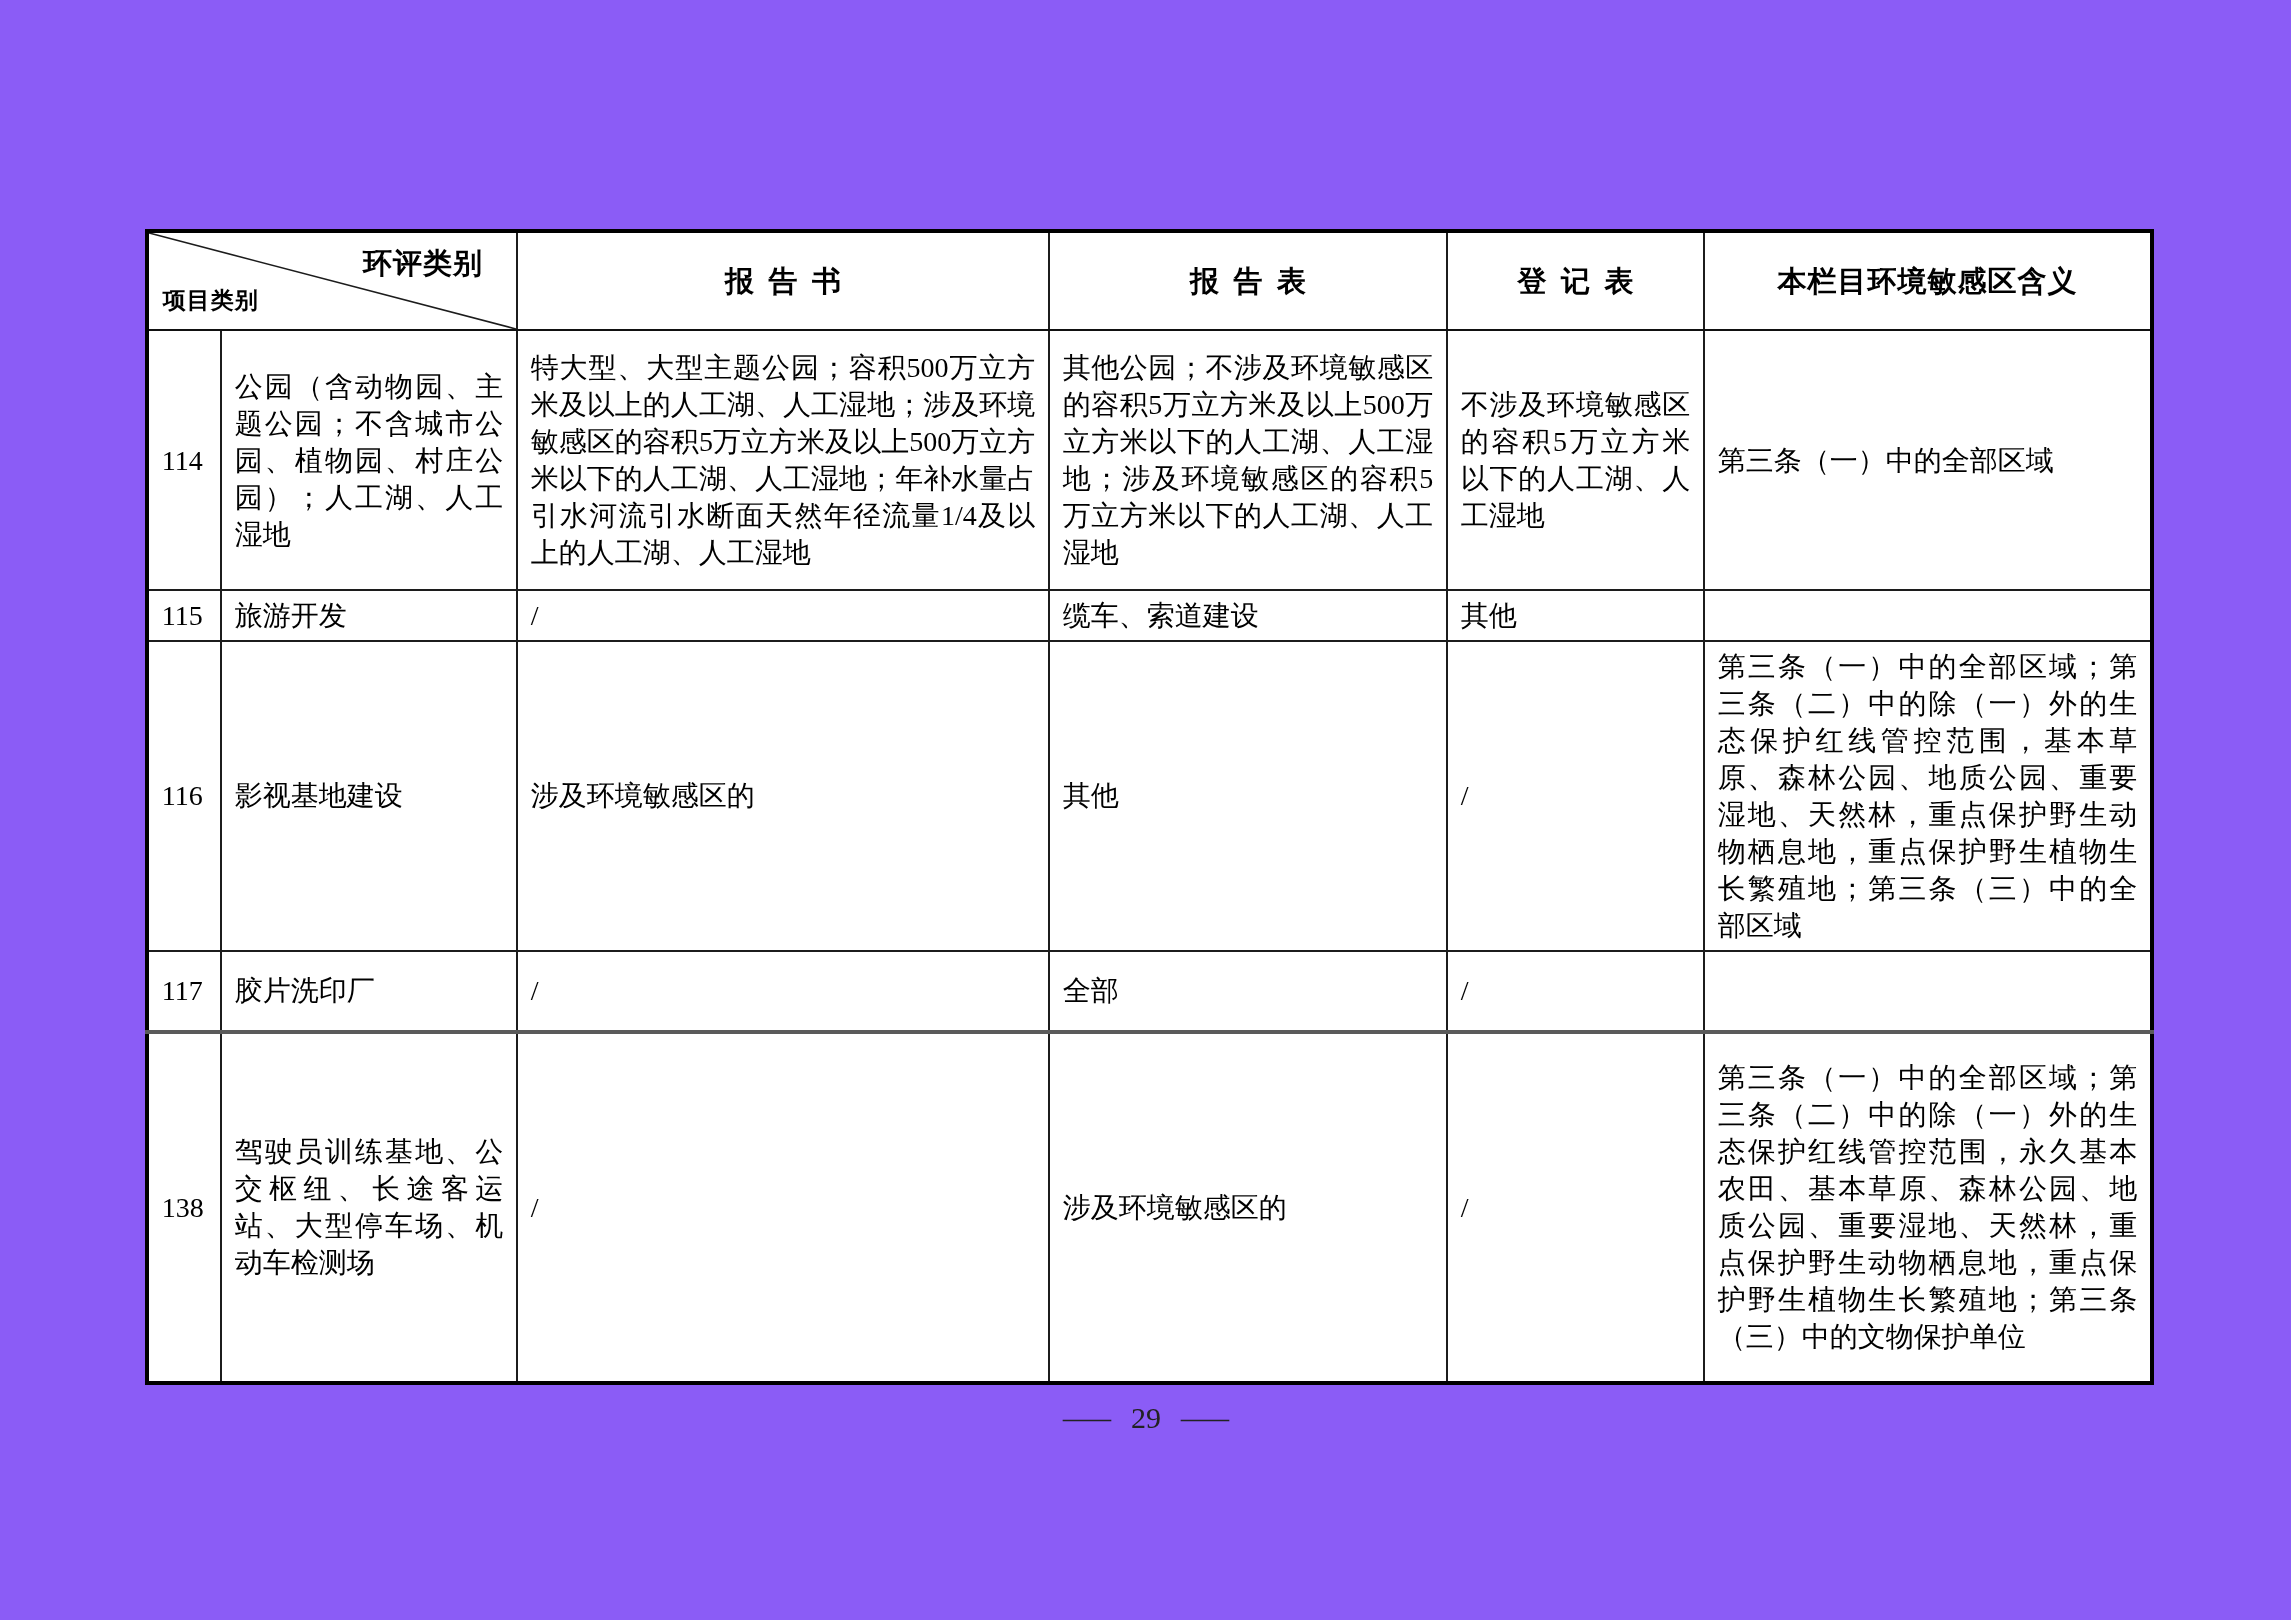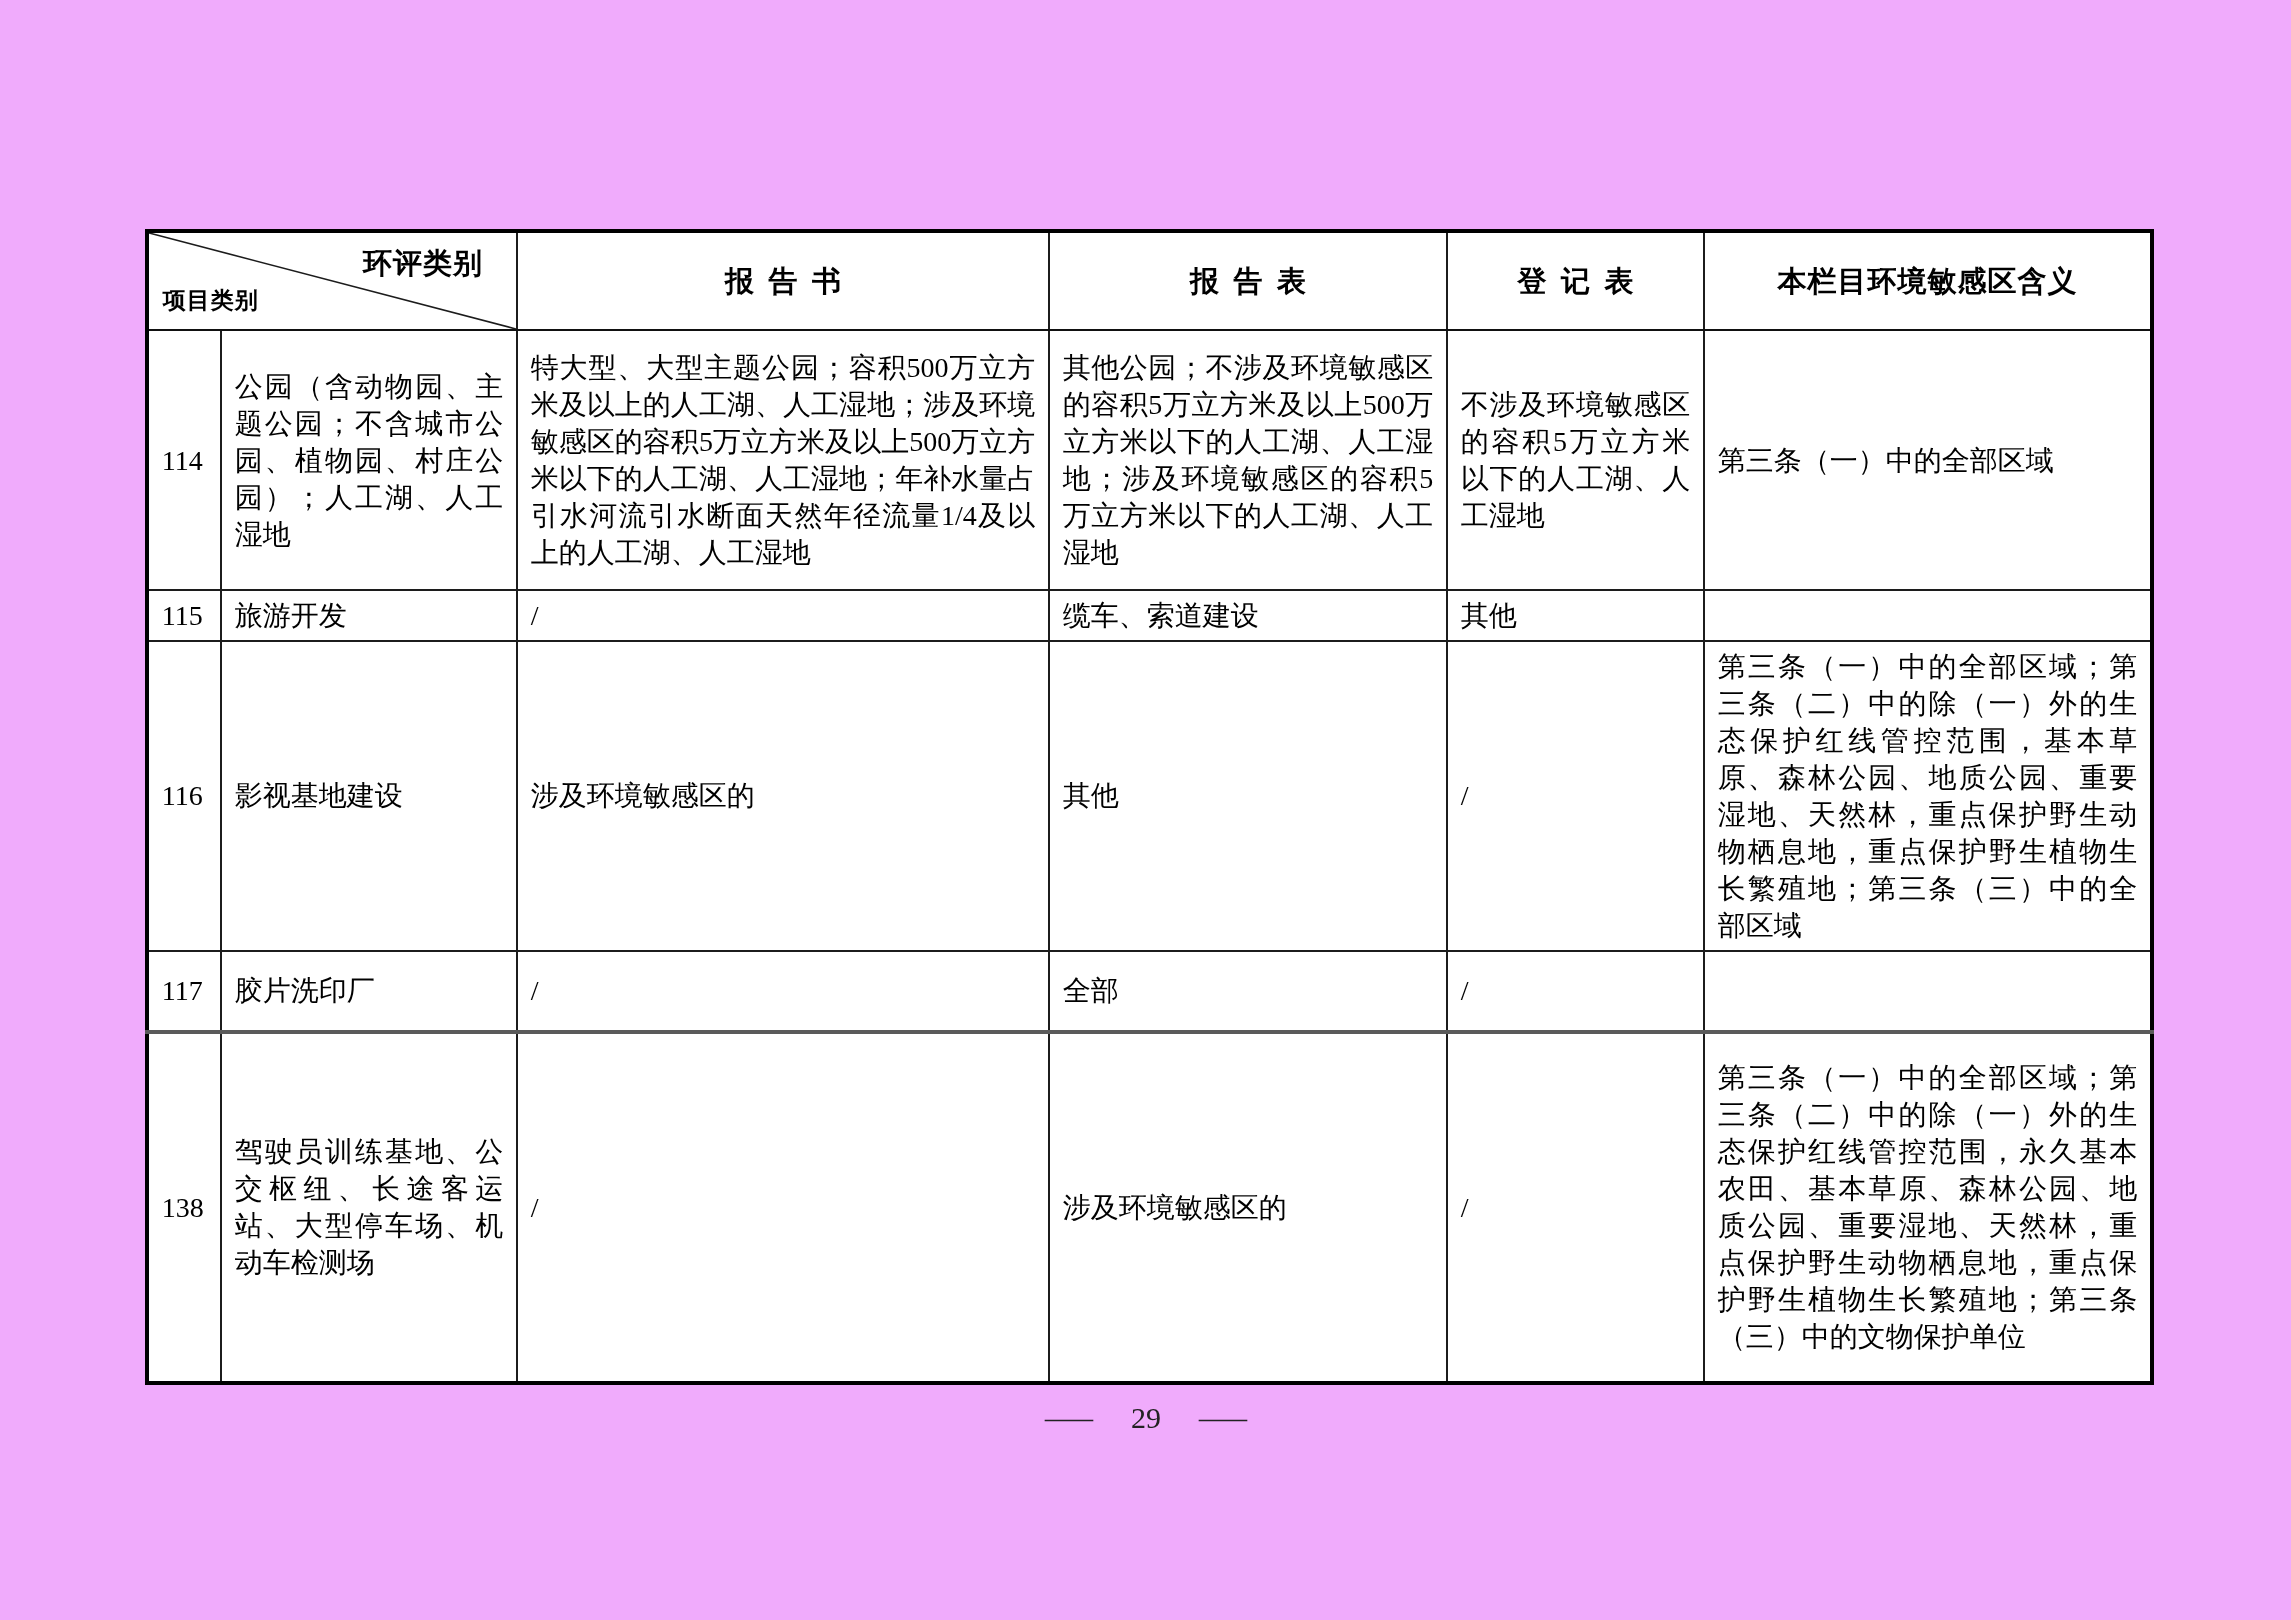--- a/index.html
+++ b/index.html
@@ -1,20 +1,20 @@
 <!DOCTYPE html>
 <html lang="zh"><head>
 <meta charset="utf-8">
 <style>
   html, body { margin: 0; padding: 0; background: #e8e8e8; }
   .page {
     position: relative;
     width: 2292px;
     height: 1620px;
-    background: #f0abfc;
+    background: #8b5cf6;
     font-family: "Liberation Serif", "DejaVu Serif", serif;
     color: #000;
     overflow: hidden;
   }
   table.catalog {
     position: absolute;
     left: 145px;
     top: 229px;
     width: 2005px;
     border-collapse: collapse;
@@ -65,21 +65,21 @@
     position: absolute;
     left: 0; right: 0;
     top: 1396px;
     text-align: center;
     font-size: 30px;
     line-height: 43px;
     font-family: "Liberation Serif", "DejaVu Serif", serif;
     color: #222;
   }
   .footer .dash { letter-spacing: 0; display: inline-block; transform: scaleX(1.6); }
-  .footer .pagenum { margin: 0 47px; display: inline-block; }
+  .footer .pagenum { margin: 0 29px; display: inline-block; }
 </style>
 </head>
 <body>
 
 <div class="page">
 
   <table class="catalog">
     <colgroup>
       <col style="width:74px">
       <col style="width:296px">

